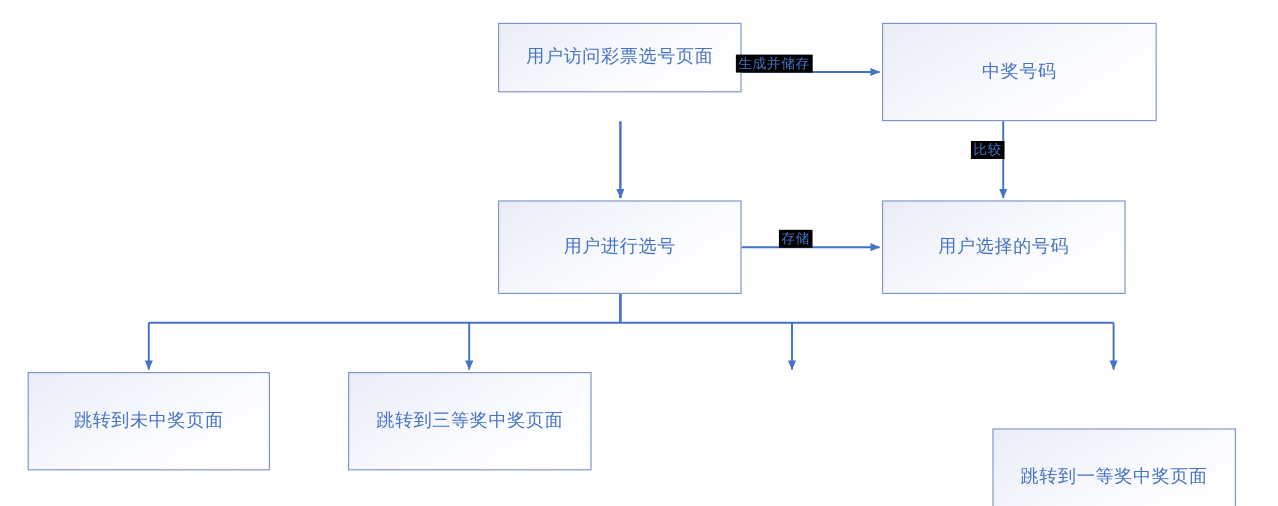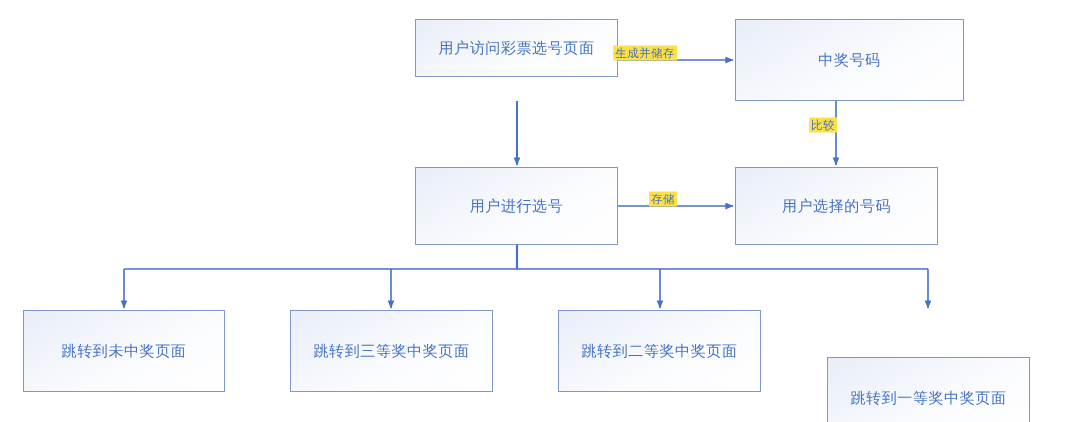--- a/index.html
+++ b/index.html
@@ -44,21 +44,21 @@
   .node-label {
     display: block;
     padding: 0 6px;
   }
   .edge-label {
     position: absolute;
     color: #4472c4;
     font-size: 11.5px;
     letter-spacing: 0.4px;
     white-space: nowrap;
-    background: #fde047;
+    background: #000000;
     padding: 0 2px;
     user-select: none;
   }
 </style>
 </head>
 <body>
 
 <div id="canvas">
 
   <svg id="wires" viewBox="0 0 1065 422" xmlns="http://www.w3.org/2000/svg">
@@ -120,23 +120,20 @@
   </div>
 
   <div class="node" id="node-no-prize" style="left: 23px; top: 310px; width: 202px; height: 82px;">
     <span class="node-label">跳转到未中奖页面</span>
   </div>
 
   <div class="node" id="node-third-prize" style="left: 290px; top: 310px; width: 203px; height: 82px; justify-content: center;">
     <span class="node-label">跳转到三等奖中奖页面</span>
   </div>
 
-  <div class="node" id="node-second-prize" style="left: 558px; top: 310px; width: 203px; height: 82px;">
-    <span class="node-label">跳转到二等奖中奖页面</span>
-  </div>
 
   <div class="node" id="node-first-prize" style="left: 827px; top: 310px; width: 203px; height: 82px; margin-top: 47px;">
     <span class="node-label">跳转到一等奖中奖页面</span>
   </div>
 
   <div class="edge-label" id="edgelabel-generate-store" style="left: 645px; top: 53px; transform: translate(-50%, -50%);">生成并储存</div>
   <div class="edge-label" id="edgelabel-compare" style="left: 823px; top: 125px; transform: translate(-50%, -50%);">比较</div>
   <div class="edge-label" id="edgelabel-store" style="left: 663px; top: 199px; transform: translate(-50%, -50%);">存储</div>
 
 </div>

